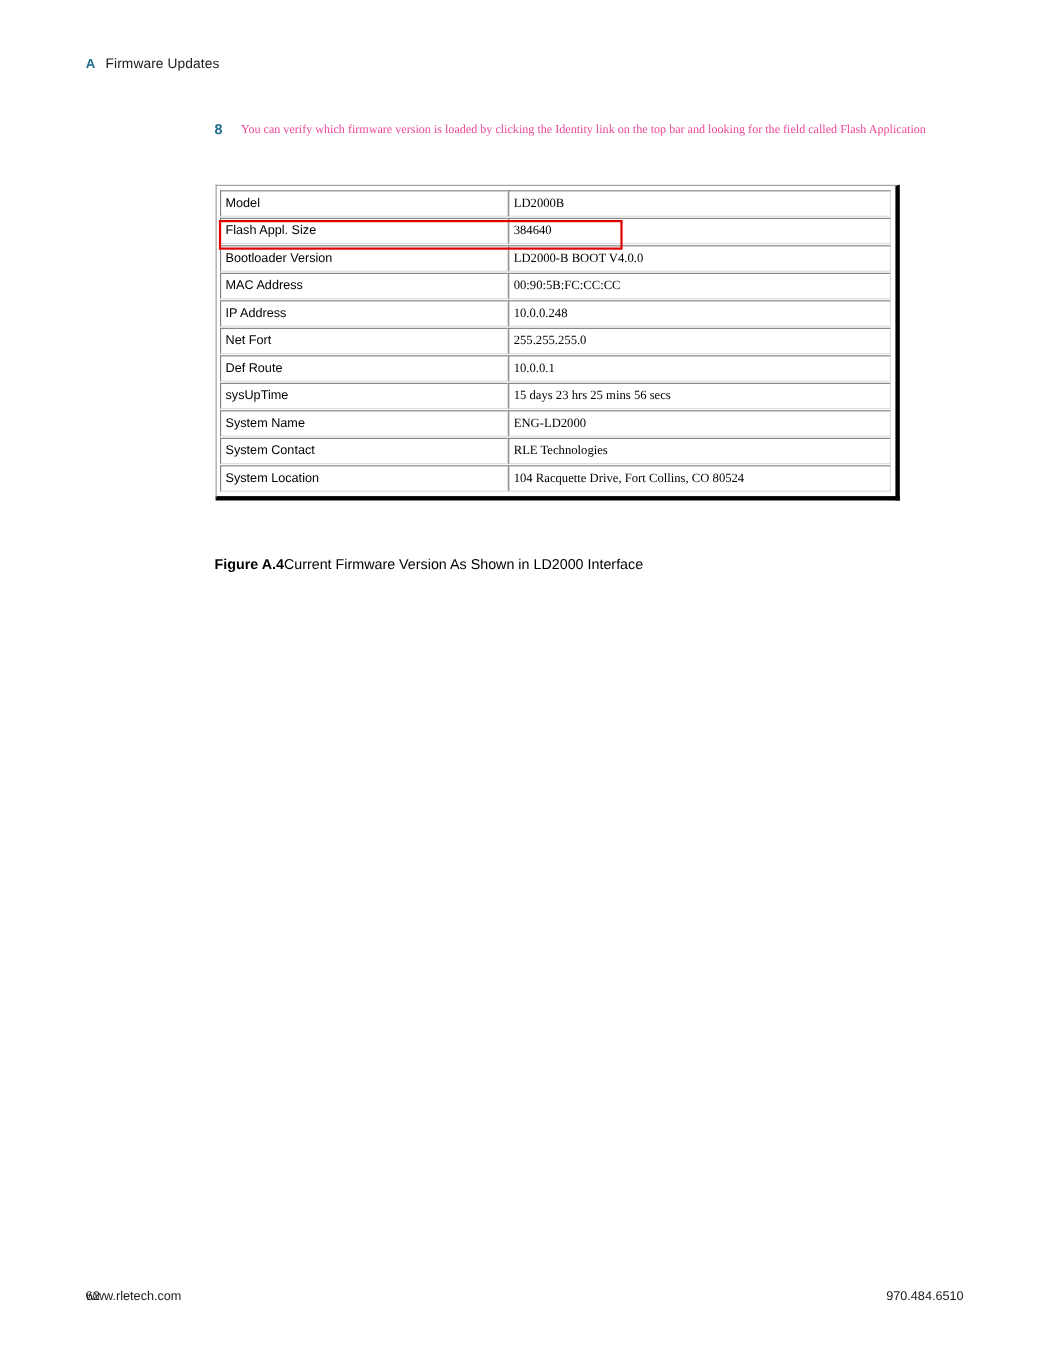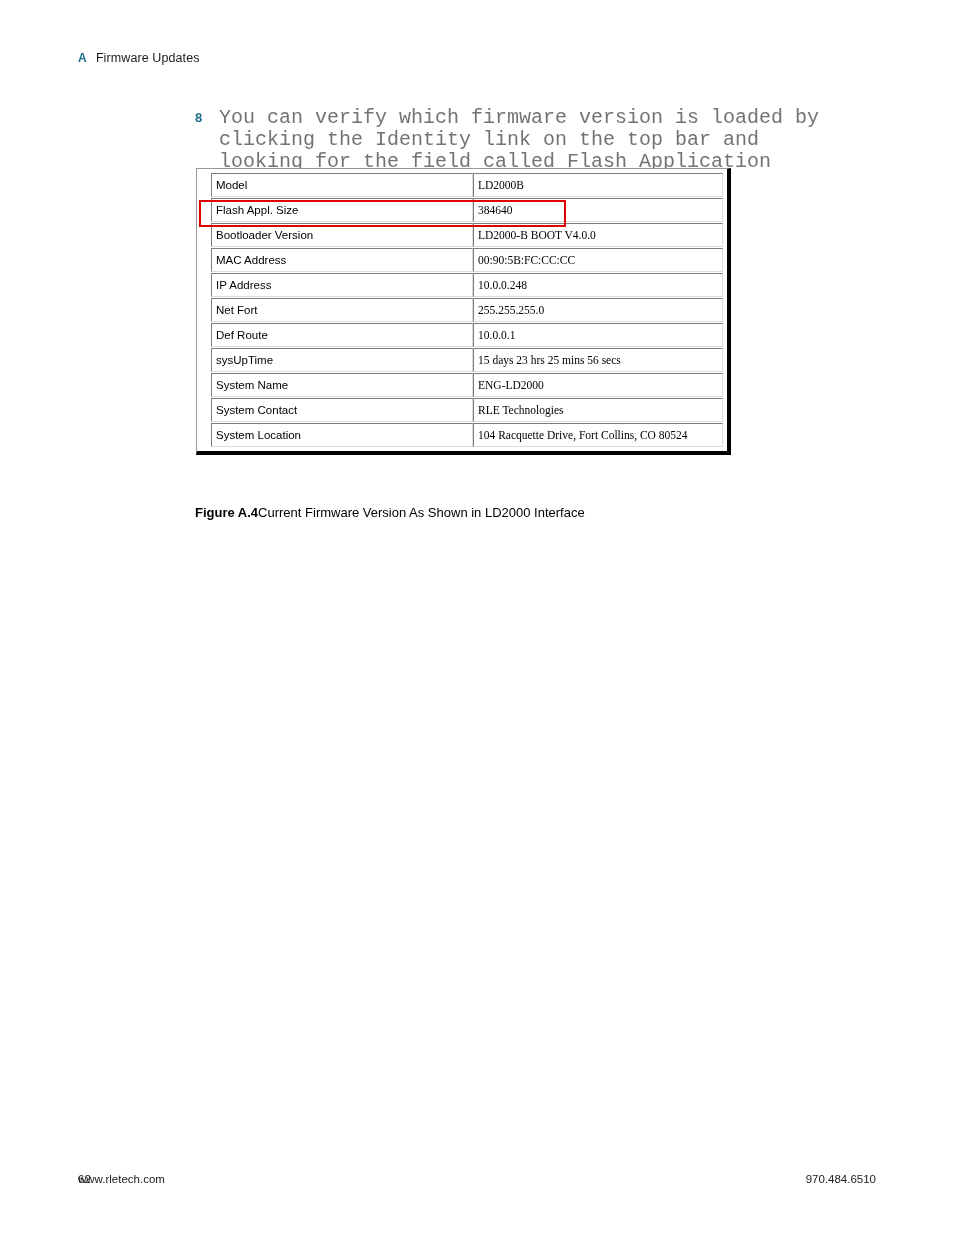--- a/index.html
+++ b/index.html
@@ -52,40 +52,40 @@
   .step-number {
     font-family: "Liberation Sans", sans-serif;
     font-size: 13px;
     font-weight: bold;
     color: #1f6b8c;
     width: 24px;
     flex: 0 0 24px;
     line-height: 22px;
   }
   .step-text {
-    font-family: Liberation Mono, monospace;
-    font-size: 20px;
+    font-family: Liberation Serif, serif;
+    font-size: 11px;
     line-height: 22px;
-    color: #737373;
+    color: #ec4899;
     flex: 1;
   }
 
   
   .figure-shot {
     position: absolute;
     top: 168px;
     left: 196px;
-    width: 535px;
+    width: 622px;
     background: #ffffff;
     border-left: 1px solid #9a9a9a;
     border-top: 1px solid #9a9a9a;
     border-right: 4px solid #000000;
     border-bottom: 4px solid #000000;
     box-sizing: border-box;
-    padding: 3px 4px 3px 14px;
+    padding: 3px 4px 3px 3px;
   }
   .id-table {
     width: 100%;
     border-collapse: separate;
     border-spacing: 0 1px;
     table-layout: fixed;
   }
   .id-table td {
     height: 20px;
     padding: 1px 0 1px 4px;

